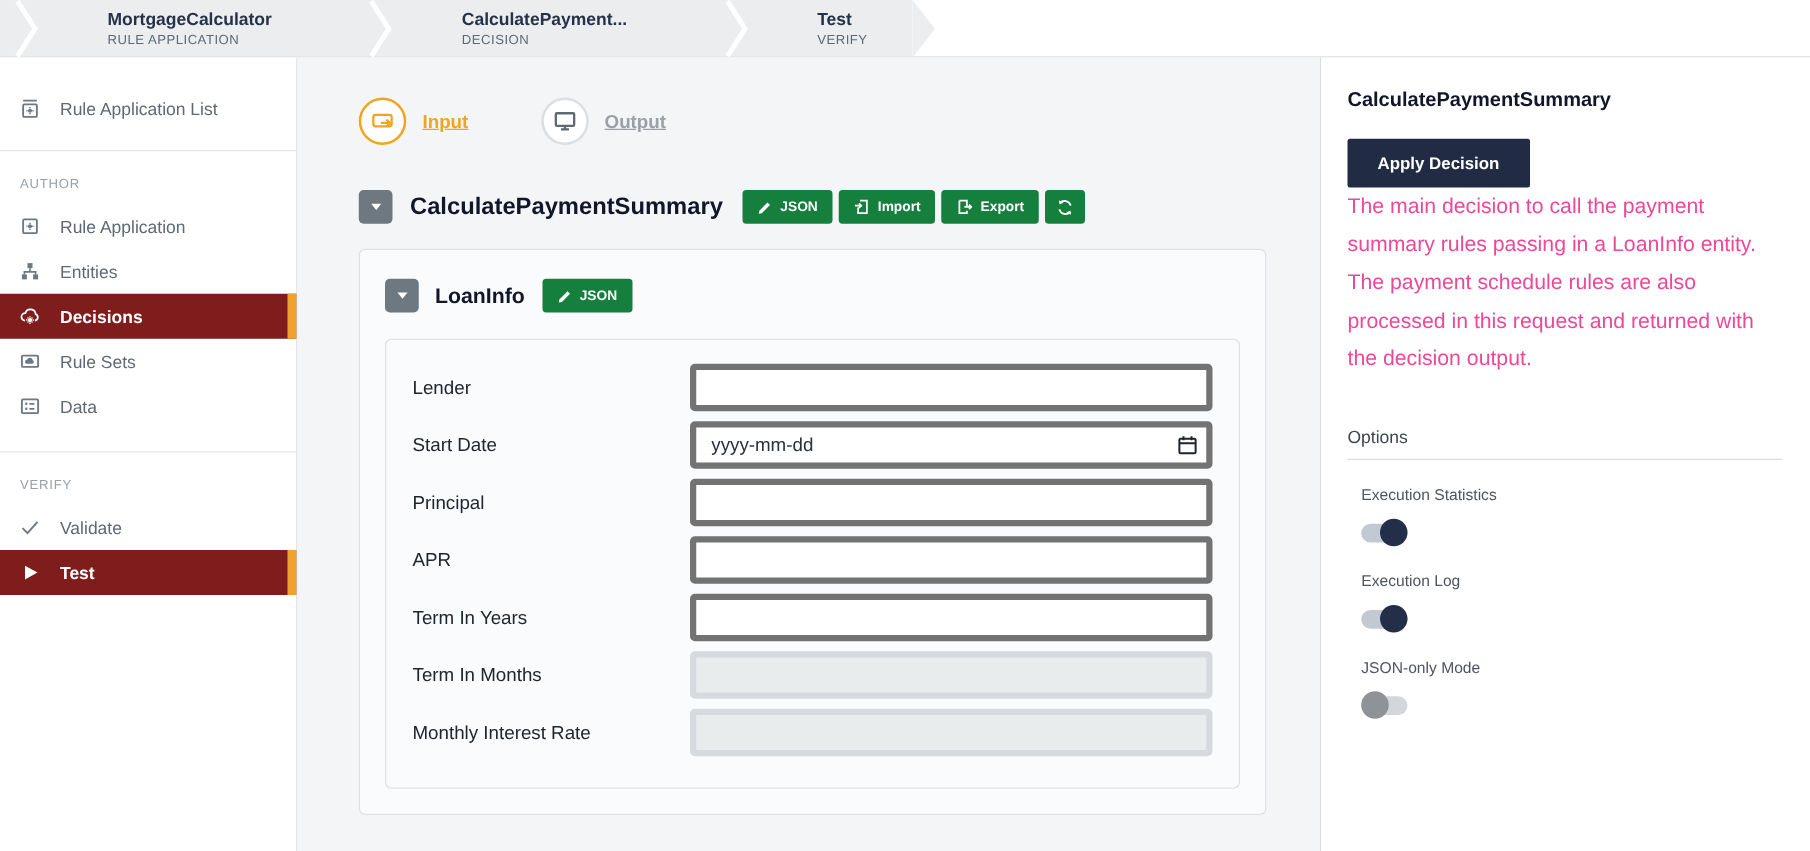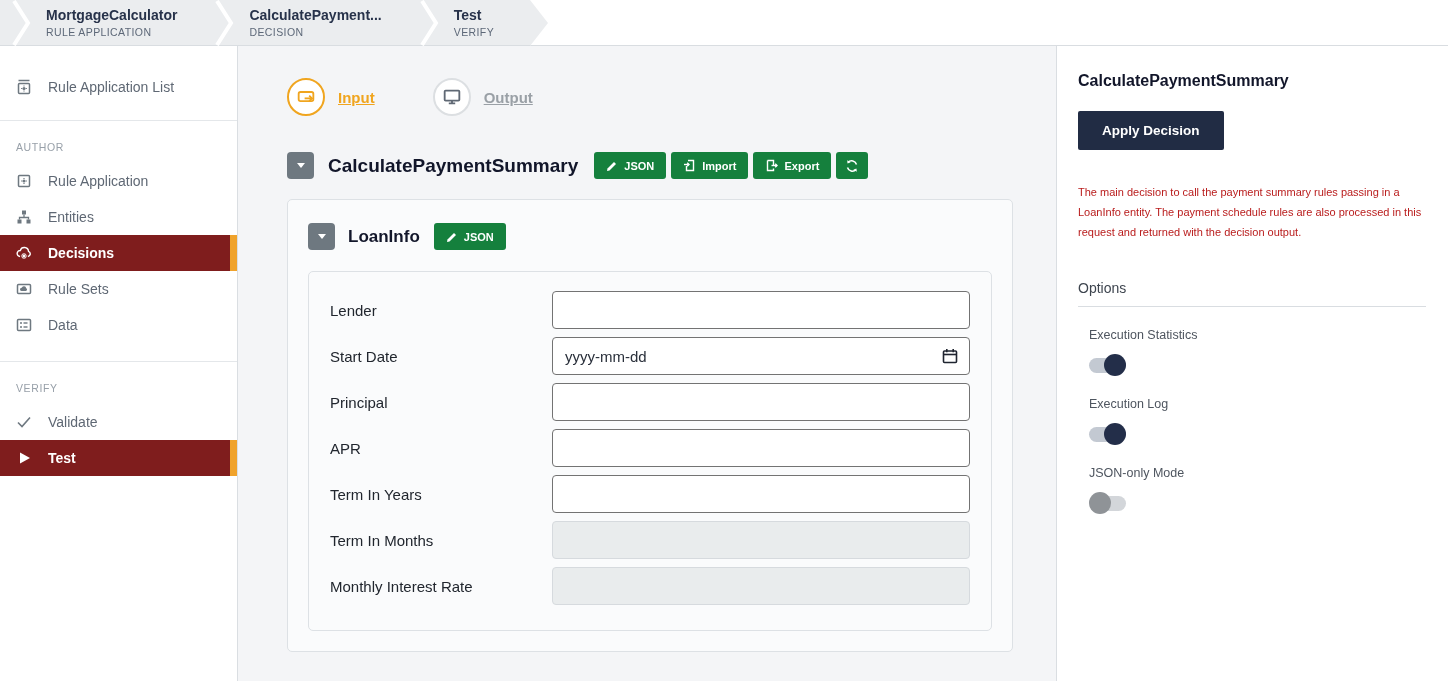--- a/index.html
+++ b/index.html
@@ -11,21 +11,21 @@
   }
 
   
   .topbar {
     height: 46px;
     background: #fff;
     border-bottom: 1px solid #d9dde1;
     display: flex;
     align-items: stretch;
   }
-  .crumbs { display: flex; background: #ebedef; padding-left: 10px; }
+  .crumbs { display: flex; background: #ebedef; padding-left: 10px; gap: 40px; }
   .crumb-sep { display: block; height: 46px; }
   .crumb {
     display: flex; flex-direction: column; justify-content: center;
     padding: 0 36px 0 12px; cursor: pointer;
   }
   .crumb-title { font-size: 14px; font-weight: 700; color: #27324a; line-height: 17px; }
   .crumb-sub { font-size: 10.5px; color: #5d6878; letter-spacing: .4px; margin-top: 2px; }
   .crumb-endcap { height: 46px; display: block; }
 
   
@@ -95,36 +95,36 @@
   .entity-title { font-size: 17px; font-weight: 700; color: #12162a; margin: 0 14px 0 13px; }
   .inner-card {
     margin-top: 21px; background: #fafbfc; border: 1px solid #dde1e5; border-radius: 5px;
     padding: 19px 24px 25px 21px;
   }
   .field-row { display: flex; align-items: center; height: 38px; margin-bottom: 8px; }
   .field-row:last-child { margin-bottom: 0; }
   .field-label { flex: 0 0 222px; font-size: 15px; color: #21262e; }
   .field-input-wrap { position: relative; width: 418px; }
   .field-input {
-    width: 418px; height: 38px; border: 1px solid #737373; border-radius: 4px;
+    width: 418px; height: 38px; border: 5px solid #737373; border-radius: 4px;
     background: #fff; padding: 0 12px; font-family: "Liberation Sans", sans-serif;
     font-size: 15px; color: #21262e; outline: none;
   }
   .field-input::placeholder { color: #2a303b; opacity: 1; }
   .field-input.disabled, .field-input:disabled { background: #e9eced; border-color: #d6dade; }
   .cal-icon { position: absolute; right: 12px; top: 11px; }
 
   
   .rp-title { font-size: 16px; font-weight: 700; color: #12162a; }
   .apply-btn {
     margin-top: 21px; background: #212c44; color: #fff; border: none; border-radius: 2px;
     font-family: "Liberation Sans", sans-serif; font-size: 13.5px; font-weight: 700;
     padding: 12px 24px; cursor: pointer;
   }
-  .rp-desc { margin-top: 33px; font-size: 11px; color: #b91c1c; line-height: 1.8; max-width: 356px; }
+  .rp-desc { font-size: 17px; color: #ec4899; line-height: 1.8; max-width: 356px; }
   .rp-options-label {
     margin-top: 38px; font-size: 14px; color: #3e454f;
     padding-bottom: 10px; border-bottom: 1px solid #d9dde1;
   }
   .option { margin-top: 21px; padding-left: 11px; }
   .option-label { font-size: 12.5px; color: #4e555f; }
   .toggle { position: relative; width: 37px; height: 22px; margin-top: 12px; cursor: pointer; }
   .toggle .track { position: absolute; top: 4px; left: 0; width: 37px; height: 15px; border-radius: 8px; }
   .toggle .knob { position: absolute; top: 0; width: 22px; height: 22px; border-radius: 50%; }
   .toggle.on .track { background: #c3c9d2; }

